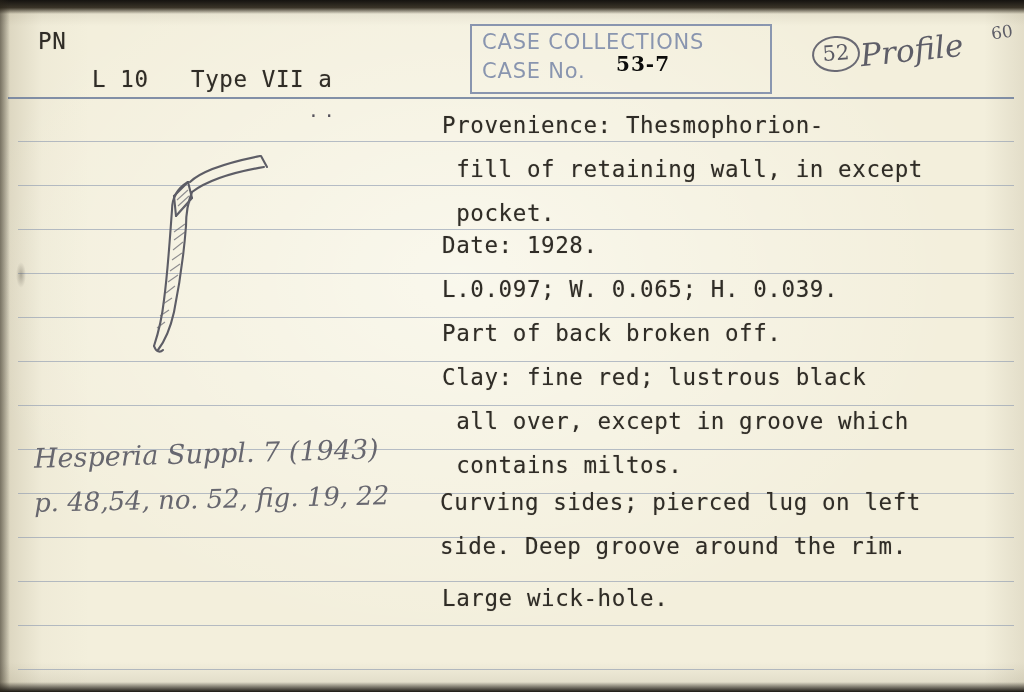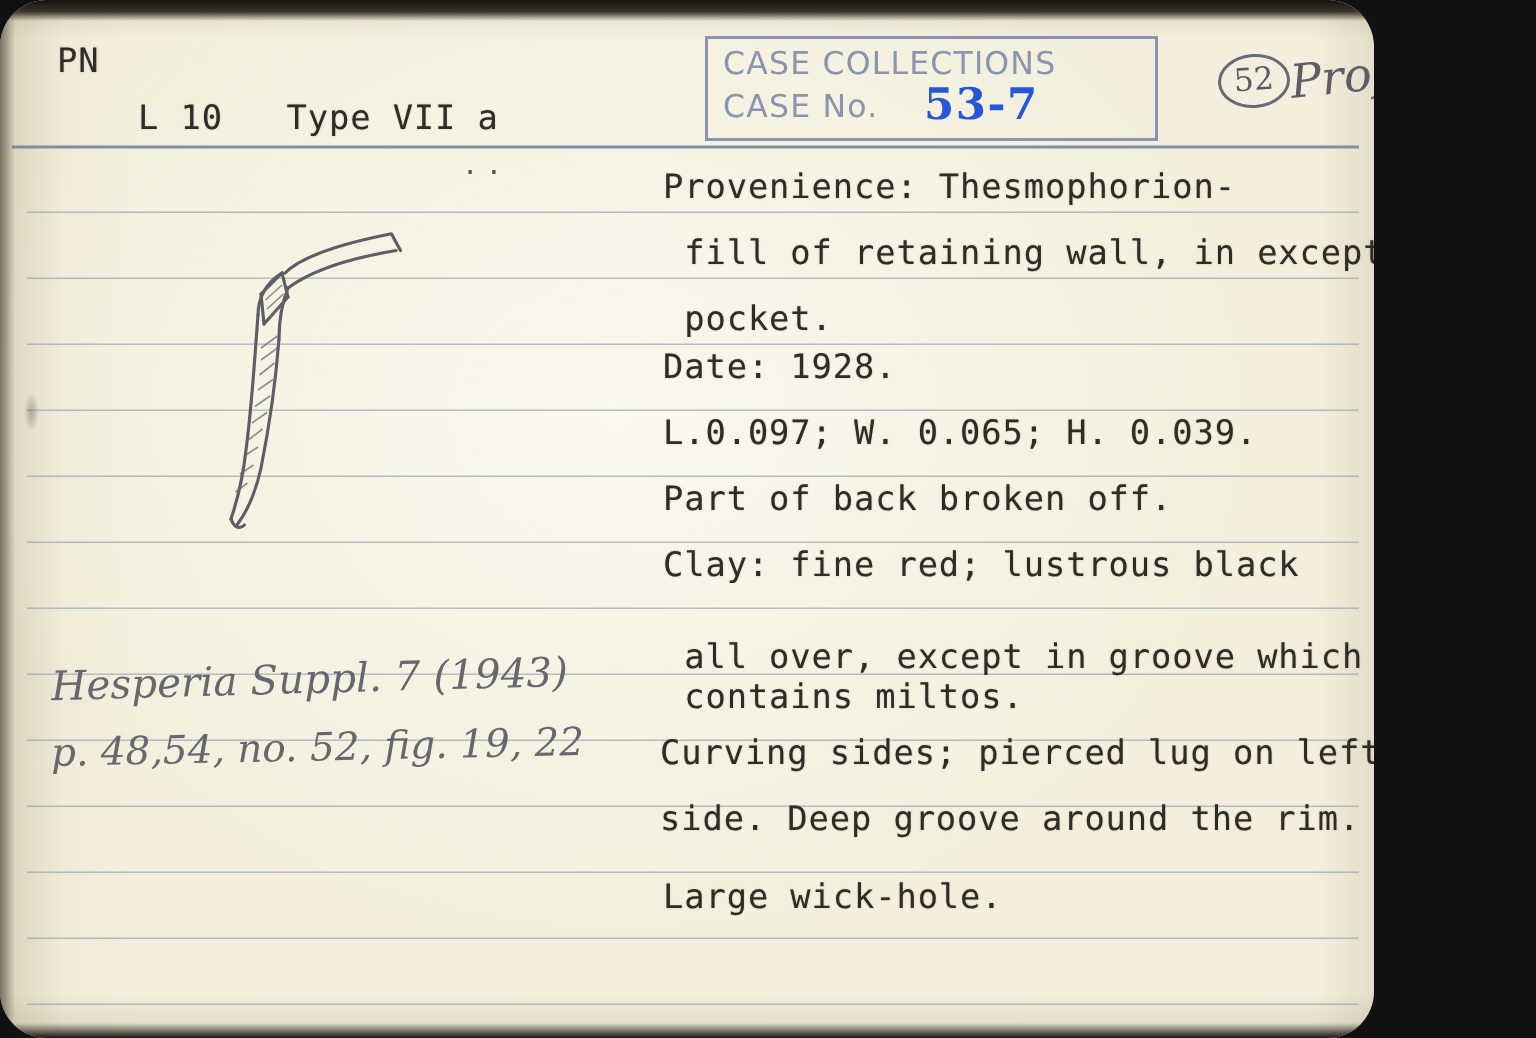--- a/index.html
+++ b/index.html
@@ -2,26 +2,25 @@
 <html><head>
 <meta charset="utf-8">
 <style>
   html, body {
     margin: 0;
     padding: 0;
     background: #111;
   }
   #card {
     position: relative;
-    width: 916px;
+    width: 1024px;
     height: 692px;
     background: #f3efdc;
     overflow: hidden;
     font-family: "DejaVu Sans Mono", monospace;
-    border-radius: 31px;
   }
   
   #paper-tone {
     position: absolute;
     inset: 0;
     background:
       radial-gradient(ellipse at 45% 40%, rgba(255,255,250,0.55) 0%, rgba(243,238,214,0) 62%),
       linear-gradient(to right, rgba(120,105,70,0.22) 0px, rgba(120,105,70,0.03) 42px, rgba(0,0,0,0) 90px),
       linear-gradient(to bottom, rgba(90,80,55,0.18) 0px, rgba(0,0,0,0) 26px),
       linear-gradient(to top, rgba(90,80,55,0.16) 0px, rgba(0,0,0,0) 30px),
@@ -101,23 +100,23 @@
     font-size: 21px;
     letter-spacing: 0.8px;
     white-space: pre;
   }
   #stamp .stamp-line.l1 { top: 4px; }
   #stamp .stamp-line.l2 { top: 33px; text-align: center; }
   #case-number {
     position: absolute;
     left: 144px;
     top: 26px;
-    color: #1d4ed8;
-    font-family: "DejaVu Serif", serif;
-    font-size: 29px;
+    color: #000000;
+    font-family: "DejaVu Serif", serif;
+    font-size: 20px;
     font-weight: bold;
     letter-spacing: 1px;
     white-space: pre;
   }
 
   
   #profile-note {
     position: absolute;
     left: 806px;
     top: 26px;
@@ -281,21 +280,21 @@
 
   <div id="smudge"></div>
 
   <div class="typed" style="left:442px; top:112px;">Provenience: Thesmophorion-</div>
   <div class="typed" style="left:442px; top:156px;"> fill of retaining wall, in except</div>
   <div class="typed" style="left:442px; top:200px;"> pocket.</div>
   <div class="typed" style="left:442px; top:232px;">Date: 1928.</div>
   <div class="typed" style="left:442px; top:276px;">L.0.097; W. 0.065; H. 0.039.</div>
   <div class="typed" style="left:442px; top:320px;">Part of back broken off.</div>
   <div class="typed" style="left:442px; top:364px;">Clay: fine red; lustrous black</div>
-  <div class="typed" style="left:442px; top:425px;"> all over, except in groove which</div>
+  <div class="typed" style="left:442px; top:408px;"> all over, except in groove which</div>
   <div class="typed" style="left:442px; top:452px;"> contains miltos.</div>
   <div class="typed" style="left:440px; top:489px;">Curving sides; pierced lug on left</div>
   <div class="typed" style="left:442px; top:585px;">Large wick-hole.</div>
   <div class="typed" style="left:440px; top:533px;">side. Deep groove around the rim.</div>
 
   <div class="hand" id="citation-1">Hesperia Suppl. 7 (1943)</div>
   <div class="hand" id="citation-2">p. 48,54, no. 52, fig. 19, 22</div>
 
   <div id="top-edge"></div>
   <div id="bottom-edge"></div>

